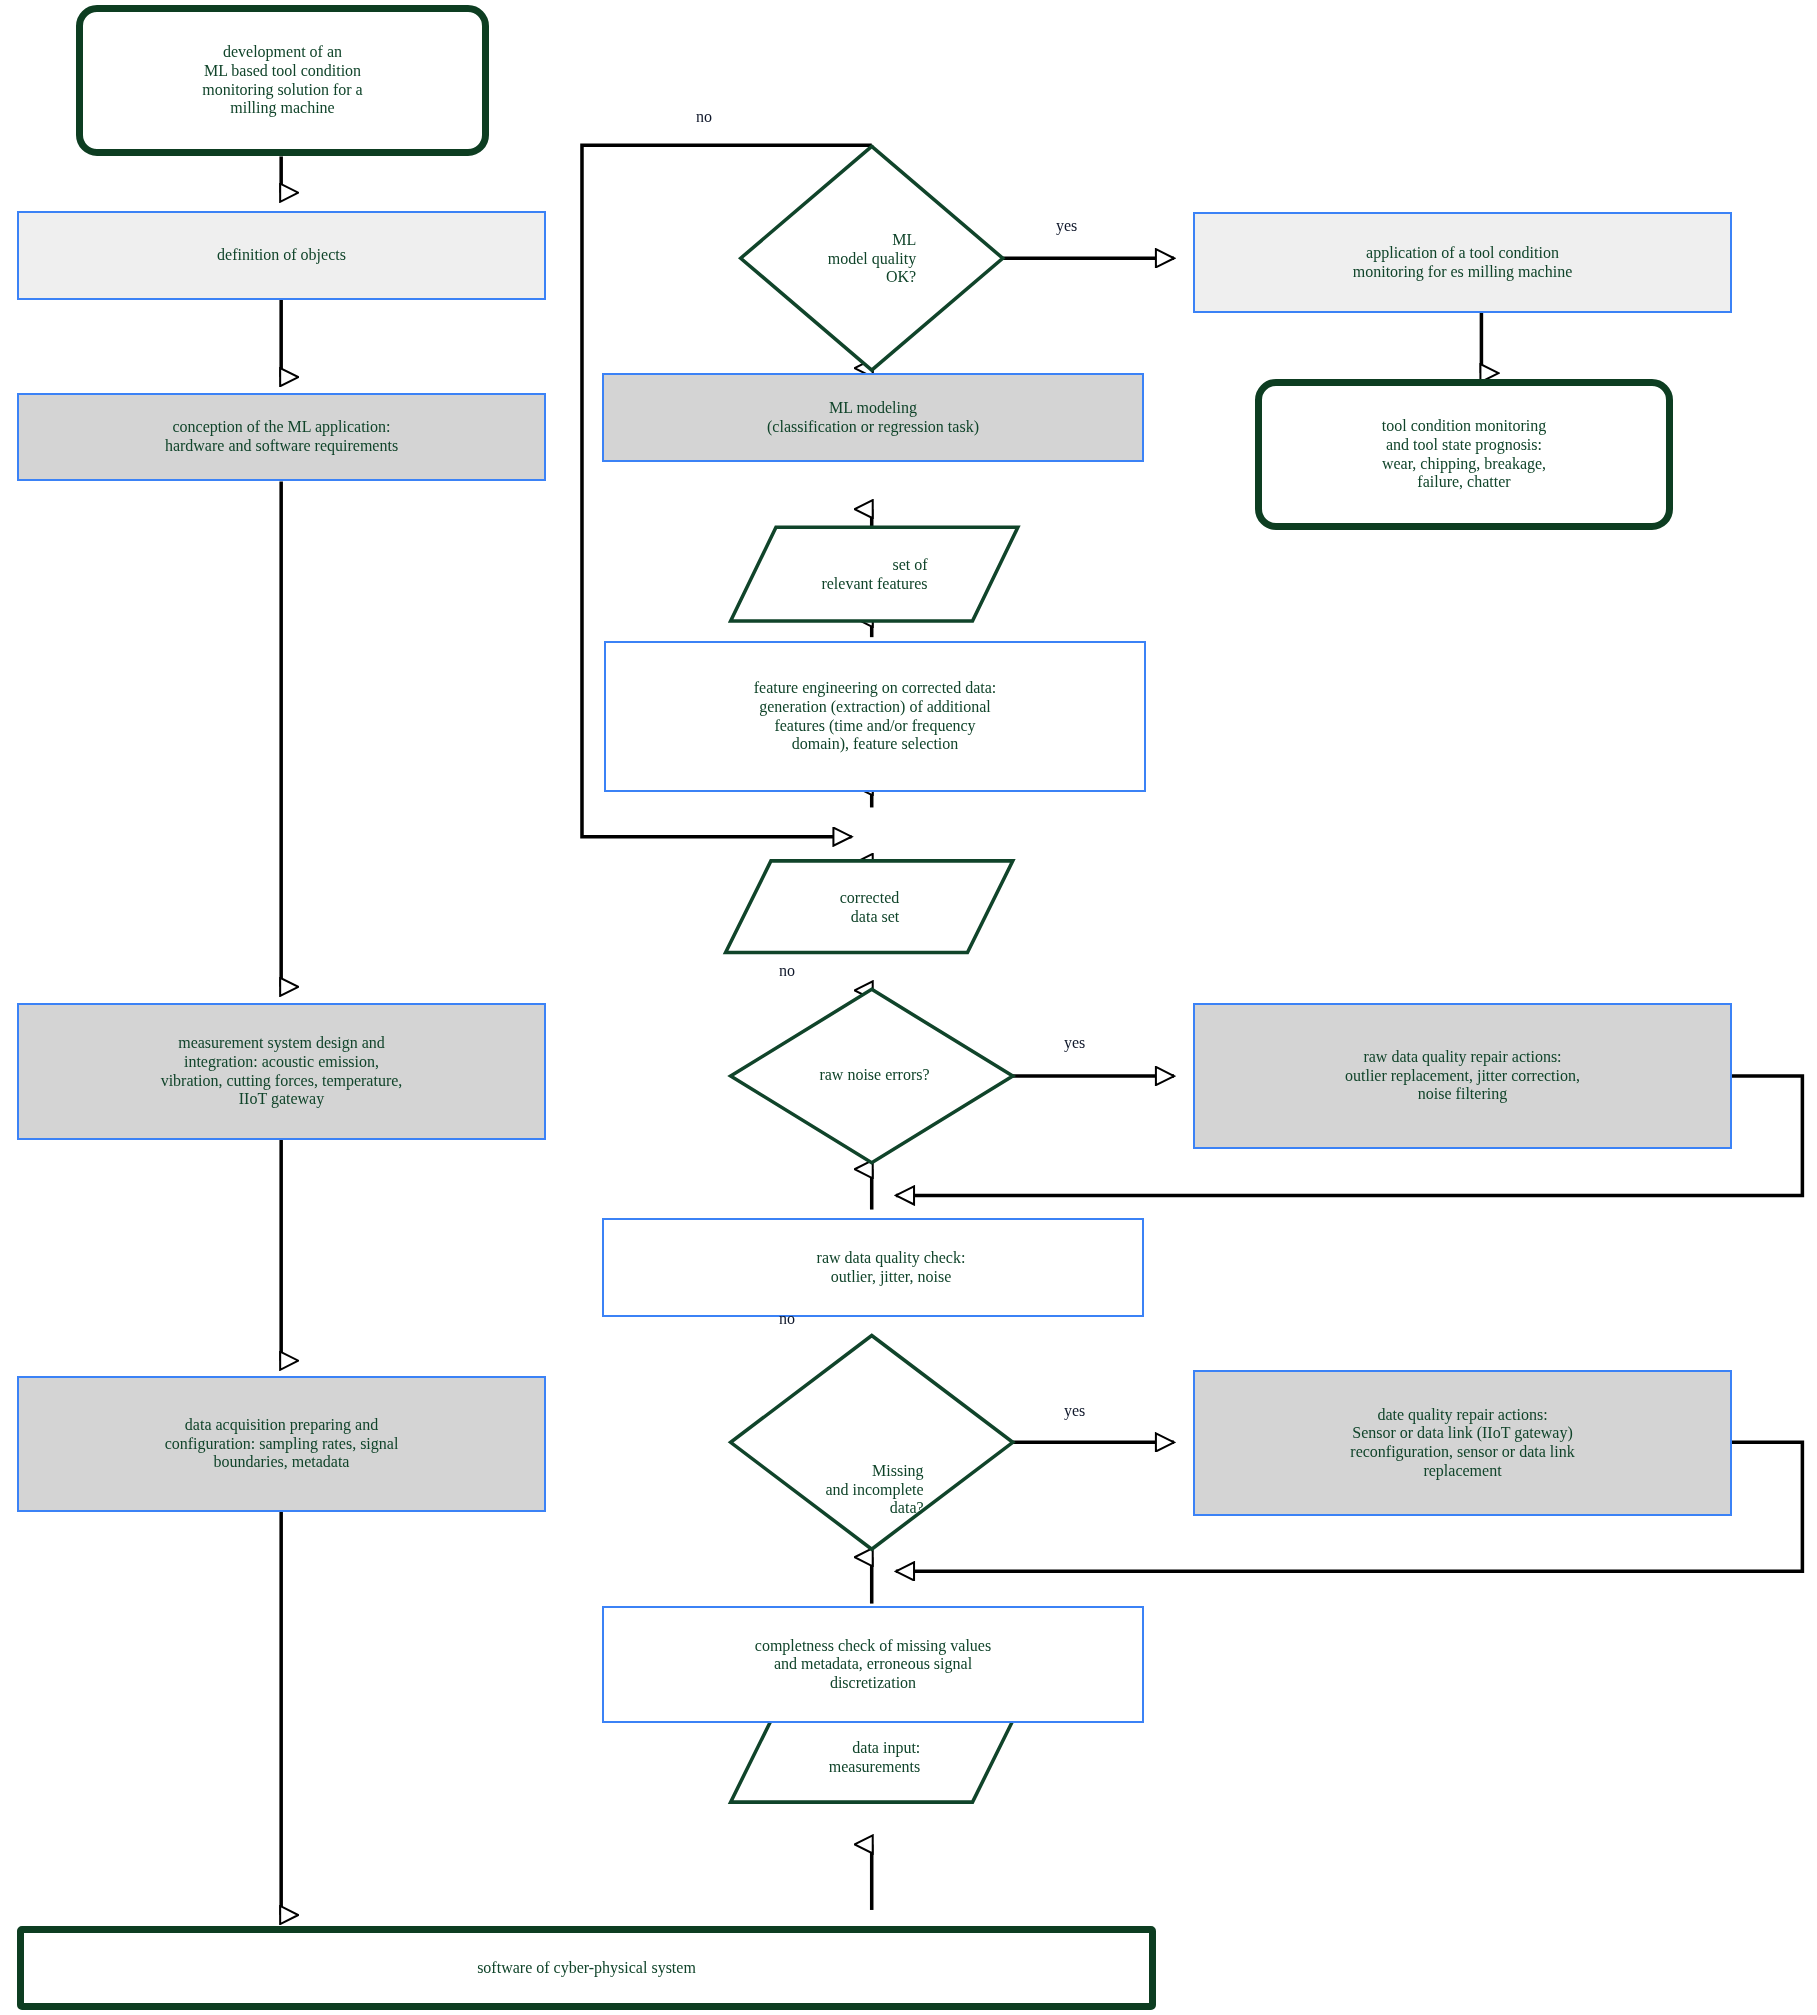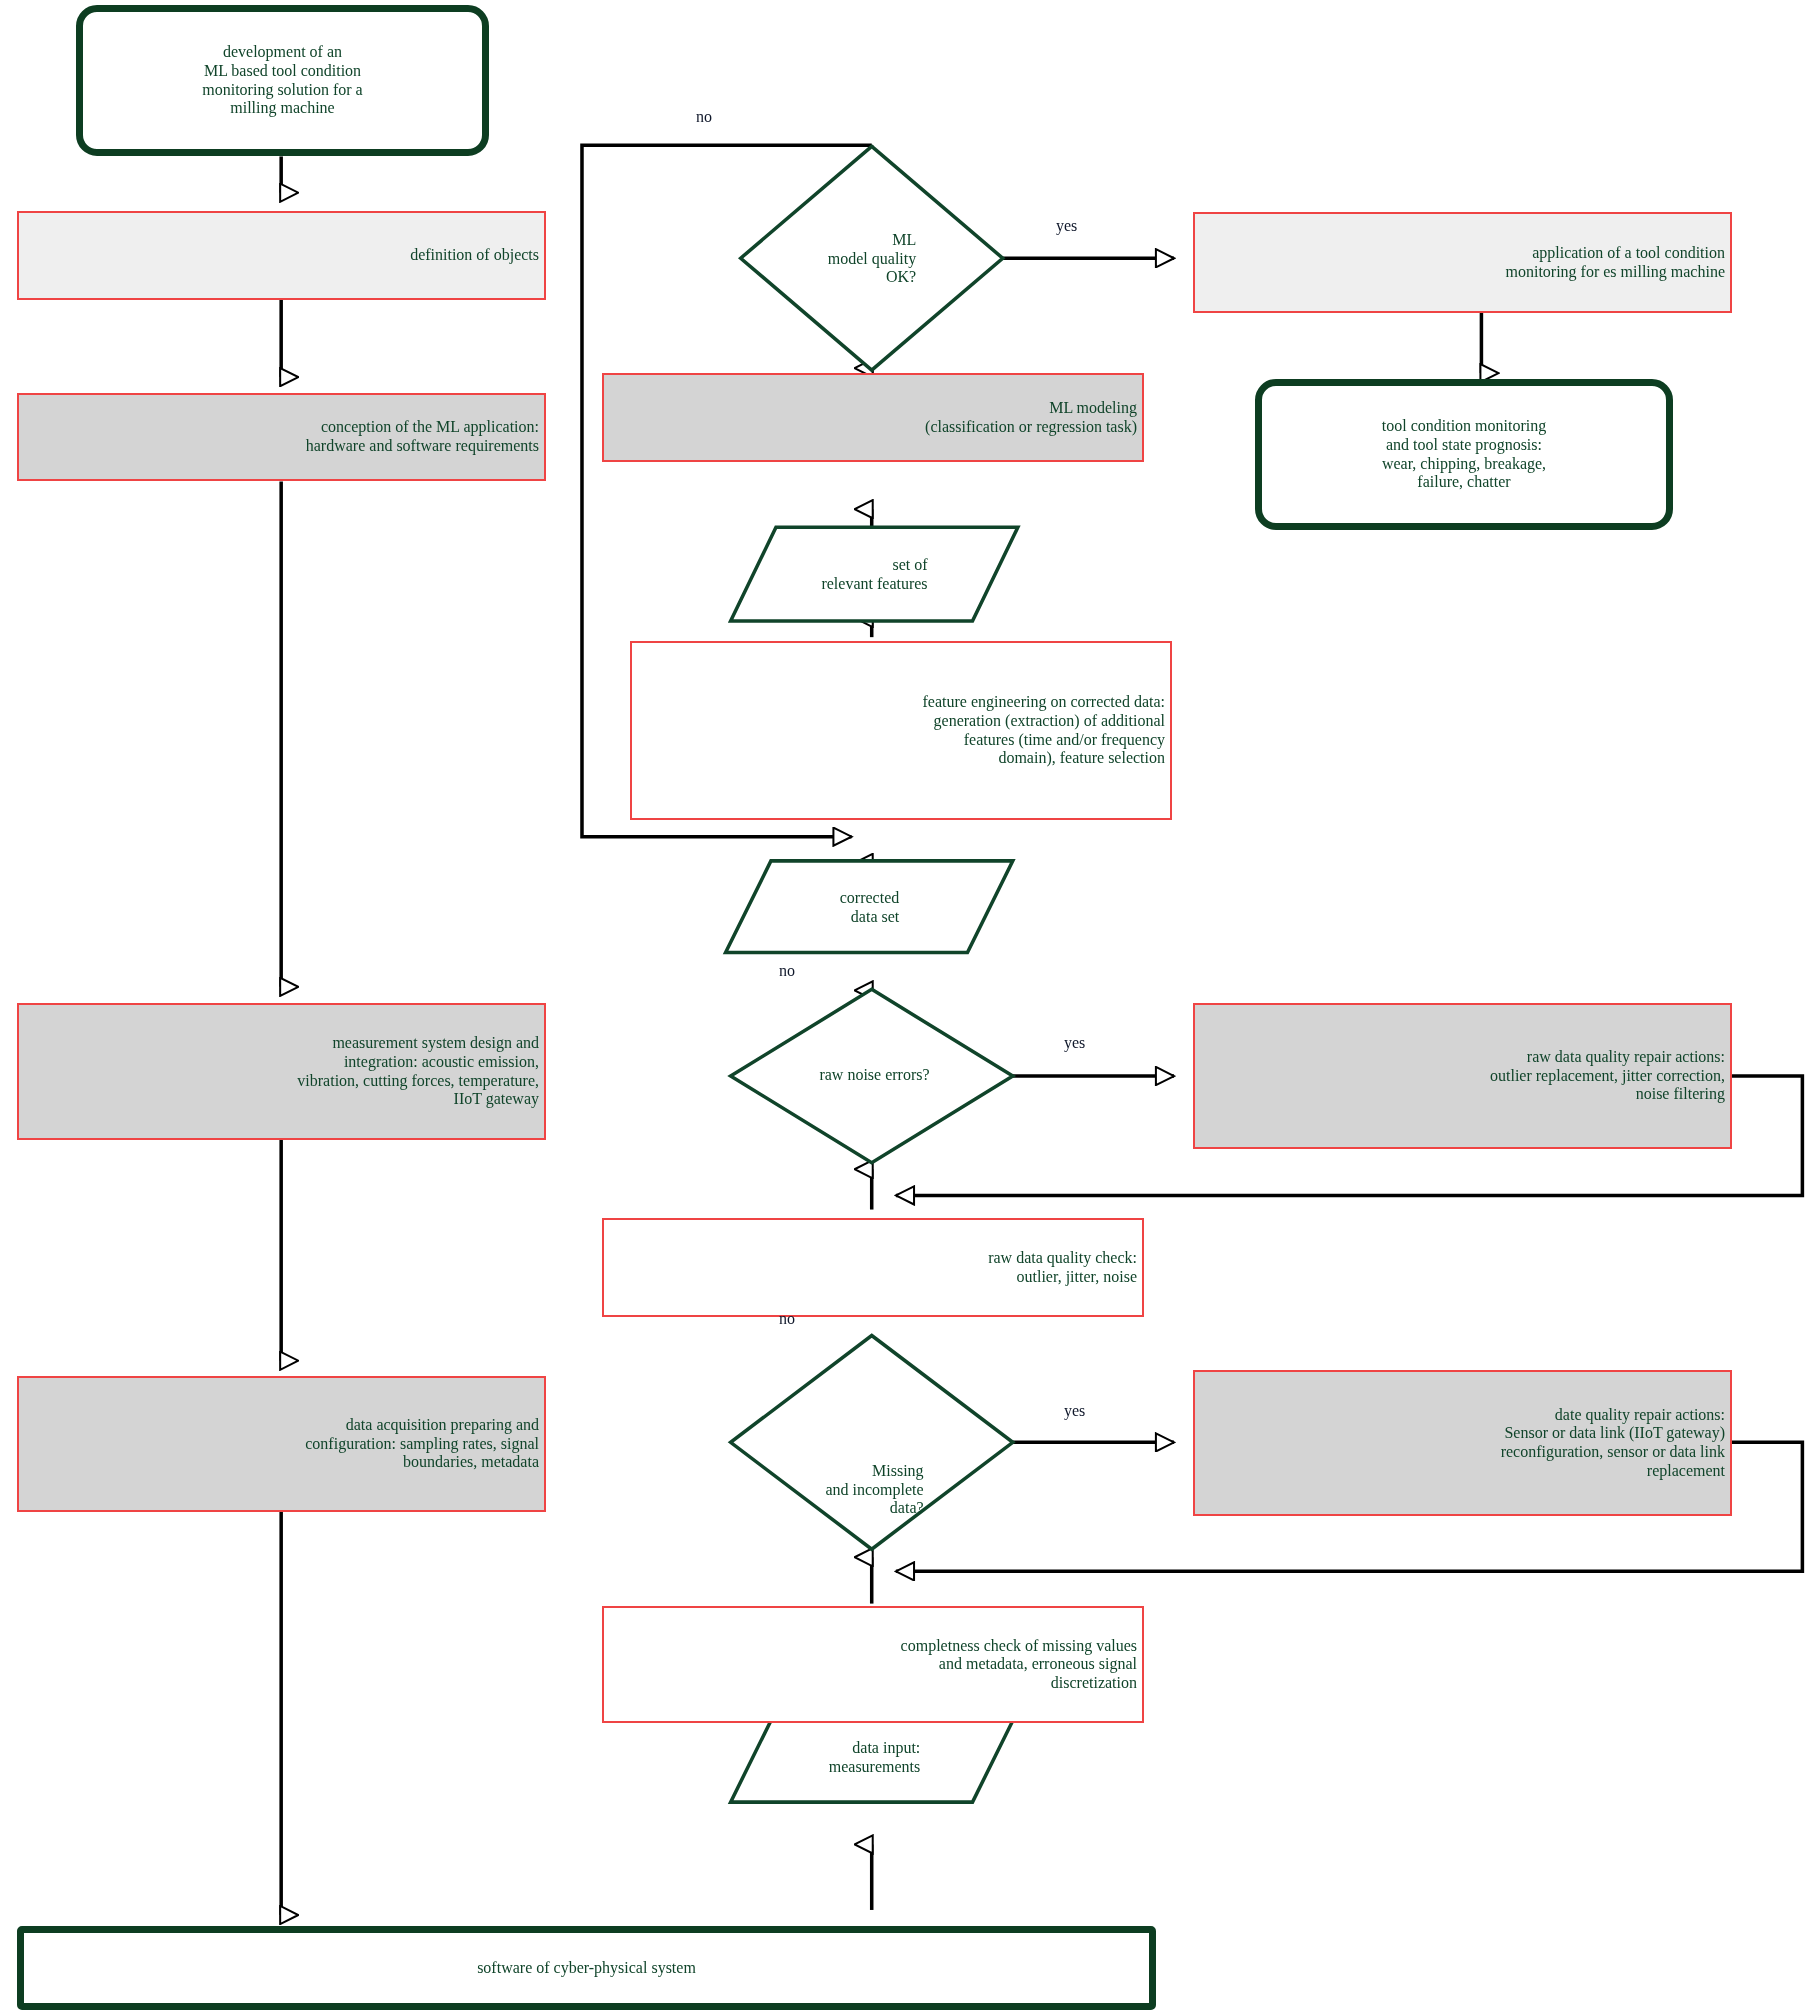--- a/index.html
+++ b/index.html
@@ -6,21 +6,21 @@
   body{width:1817px;height:2015px;position:relative;
        font-family:"Liberation Serif","DejaVu Serif",serif;
        color:#10442a;overflow:hidden;}
   #canvas{position:absolute;left:0;top:0;width:1817px;height:2015px;}
   
   .node{position:absolute;box-sizing:border-box;display:flex;
         align-items:center;justify-content:center;text-align:center;
         line-height:1.16;color:#10442a;}
   .node .txt{display:block;width:100%;padding:0 5px;}
   
-  .rect{border:2px solid #ef4444;background:#ffffff;text-align:right;}
+  .rect{border:2px solid #3b82f6;background:#ffffff;}
   .rect.grey{background:#d4d4d4;}
   .rect.lightgrey{background:#efefef;}
   
   .term{border:7px solid #0d3d21;border-radius:21px;background:#ffffff;}
   
   .free{position:absolute;display:flex;align-items:center;justify-content:center;
         text-align:right;line-height:1.16;color:#10442a;}
   .edgelabel{position:absolute;color:#0f172a;font-size:21px;
              font-family:"Liberation Serif","DejaVu Serif",serif;}
   .f50{font-size:16px;}
@@ -125,21 +125,21 @@
 </div>
 
 <div class="node rect grey f50" style="left:602px;top:373px;width:542px;height:89px;">
   <span class="txt">ML modeling<br>(classification or regression task)</span>
 </div>
 
 <div class="free f50" style="left:751px;top:532px;width:247px;height:85px;">
   <span class="txt">set of<br>relevant features</span>
 </div>
 
-<div class="node rect f50" style="left:630px;top:641px;width:542px;height:179px;">
+<div class="node rect f50" style="left:604px;top:641px;width:542px;height:151px;">
   <span class="txt">feature engineering on corrected data:<br>generation (extraction) of additional<br>features (time and/or frequency<br>domain), feature selection</span>
 </div>
 
 <div class="free f50" style="left:746px;top:864px;width:247px;height:87px;">
   <span class="txt">corrected<br>data set</span>
 </div>
 
 <div class="free f50" style="left:751px;top:1053px;width:247px;height:45px;">
   <span class="txt">raw noise errors?</span>
 </div>

